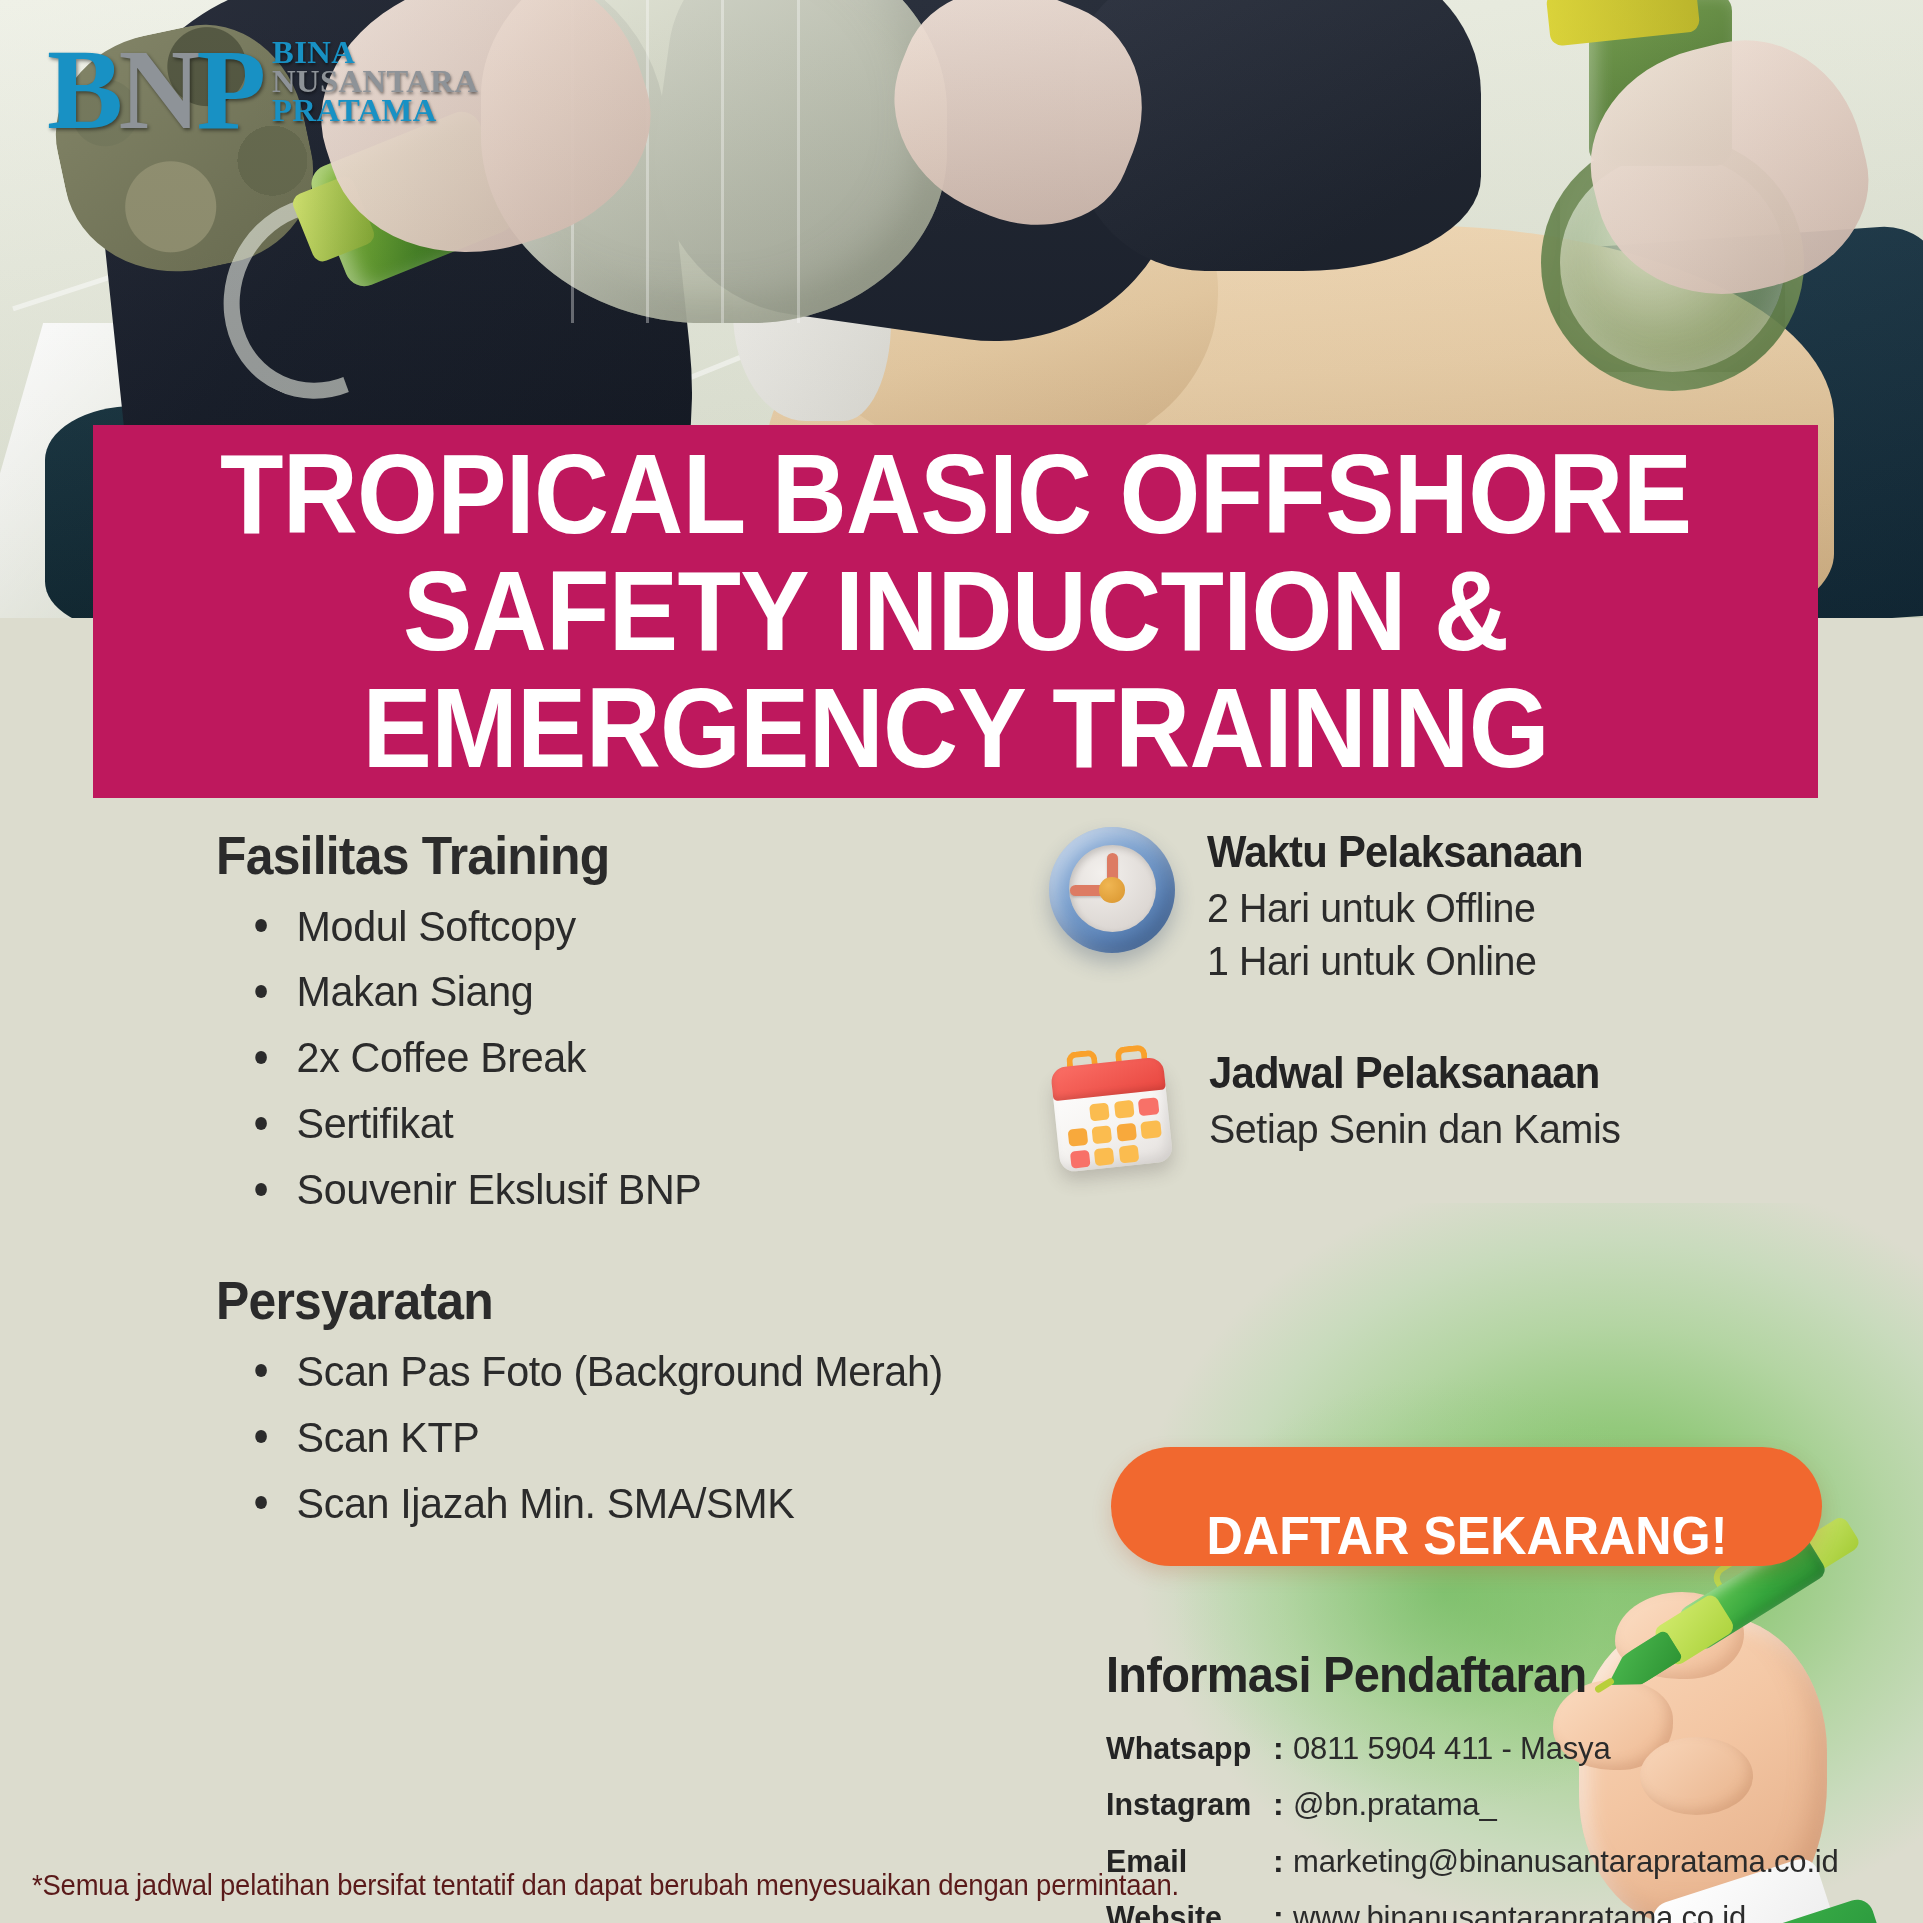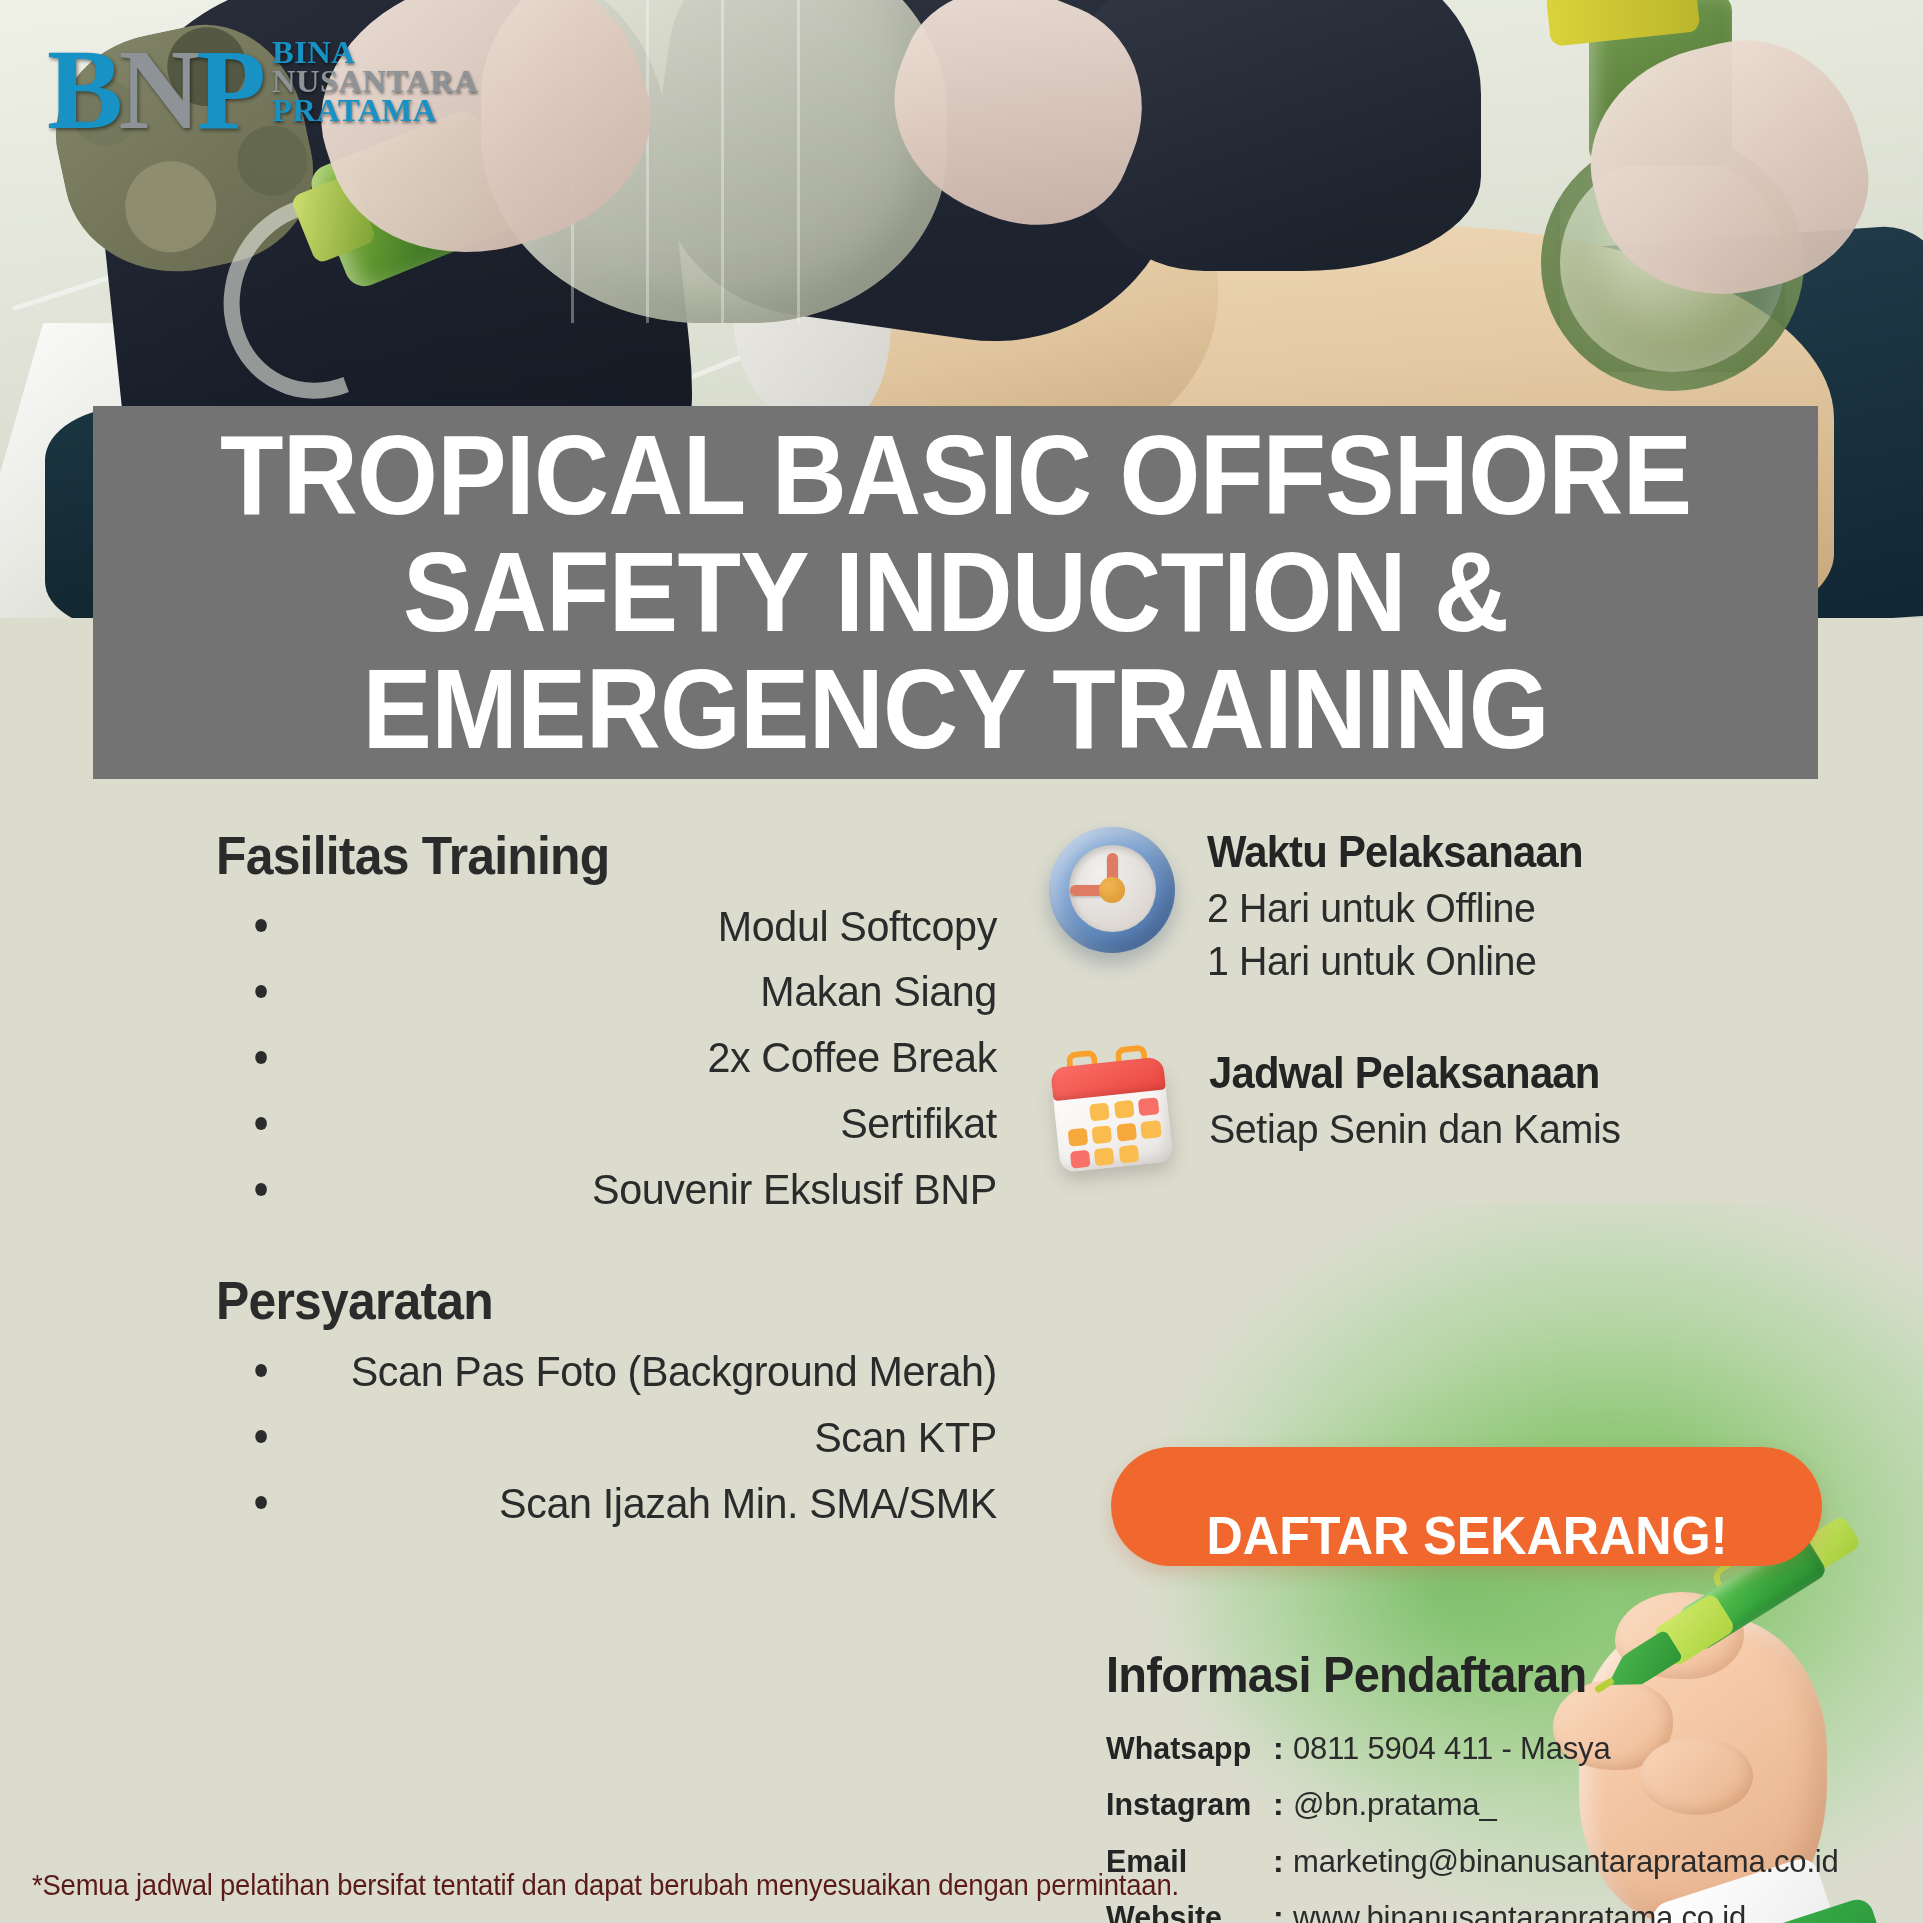--- a/index.html
+++ b/index.html
@@ -113,32 +113,32 @@
     letter-spacing:-4.5px;text-shadow:1.5px 2.3px 3.8px rgba(0,0,0,.45);}
   .logo-bnp .b{color:#1891c4;} .logo-bnp .n{color:#8e9398;} .logo-bnp .p{color:#1891c4;}
   .logo-words{font-family:"Liberation Serif",serif;font-weight:700;line-height:.90;
     margin-top:0;text-shadow:0.8px 1.5px 3px rgba(0,0,0,.5);}
   .logo-words div{letter-spacing:0.4px;}
   .lw1{color:#1891c4;font-size:32px;transform:scaleX(1.02);transform-origin:left;}
   .lw2{color:#8e9398;font-size:32px;transform:scaleX(1.02);transform-origin:left;}
   .lw3{color:#1891c4;font-size:32px;transform:scaleX(1.02);transform-origin:left;}
 
   
-  .banner{position:absolute;left:93px;top:406px;width:1725px;height:373px;
-    background:#737373;z-index:5;display:flex;flex-direction:column;
+  .banner{position:absolute;left:93px;top:425px;width:1725px;height:373px;
+    background:#be185d;z-index:5;display:flex;flex-direction:column;
     align-items:center;justify-content:center;padding:0 7.5px;box-sizing:border-box;}
   .banner h1{margin:0;color:#ffffff;font-family:"Liberation Sans",sans-serif;
     font-weight:700;font-size:113px;line-height:1.035;text-align:center;
     letter-spacing:-0.8px;transform:scaleX(.92);transform-origin:center;white-space:nowrap;}
 
   
   .col-left{position:absolute;left:216px;top:825px;width:812px;z-index:4;}
   .sec-head{font-weight:700;font-size:53px;color:#2b2b2b;letter-spacing:-0.8px;
     margin:0 0 13.5px 0;transform:scaleX(.94);transform-origin:left;}
-  ul.bullets{list-style:none;margin:0 0 0 22.5px;padding:0;text-align:right;}
+  ul.bullets{list-style:none;margin:0 0 0 22.5px;padding:0;}
   ul.bullets li{position:relative;padding-left:60px;margin-bottom:13.5px;
     font-size:43px;color:#2b2b2b;line-height:1.22;letter-spacing:-0.4px;
     transform:scaleX(.96);transform-origin:left;white-space:nowrap;}
   ul.bullets li:before{content:"";position:absolute;left:16.5px;top:19.5px;
     width:12.8px;height:12.8px;border-radius:50%;background:#2b2b2b;}
   .gap-sections{height:41px;}
 
   
   .info-block{position:absolute;z-index:4;display:flex;align-items:flex-start;gap:32px;}
   .ib1{left:1049px;top:827px;}

